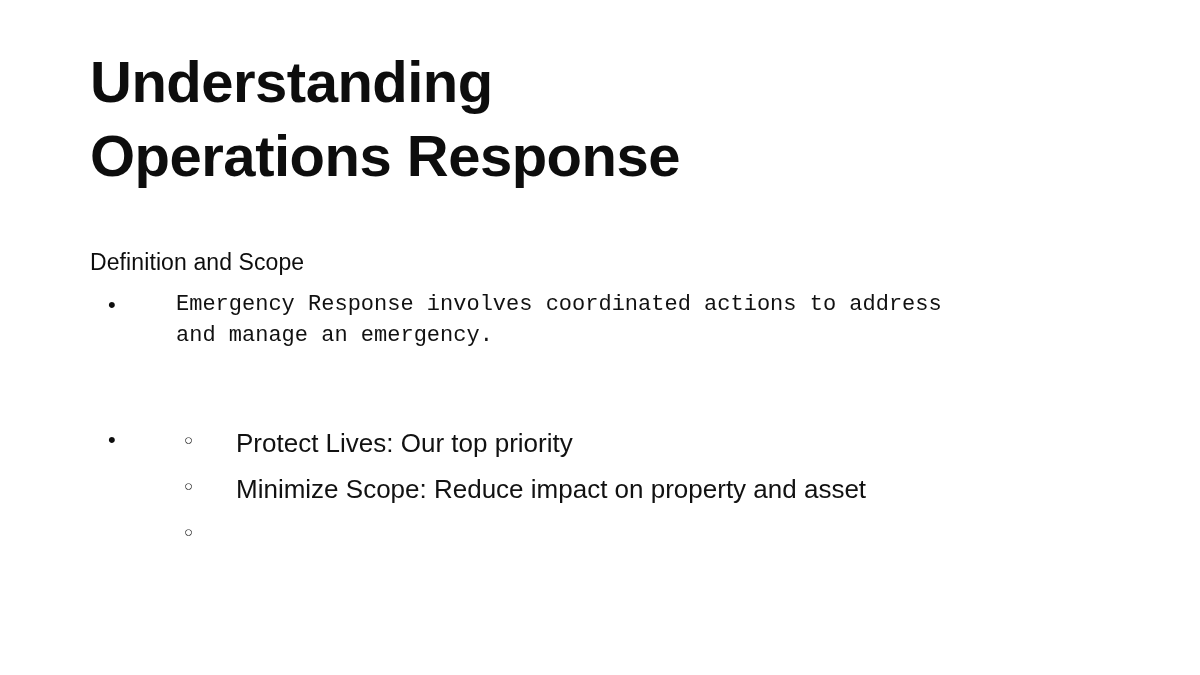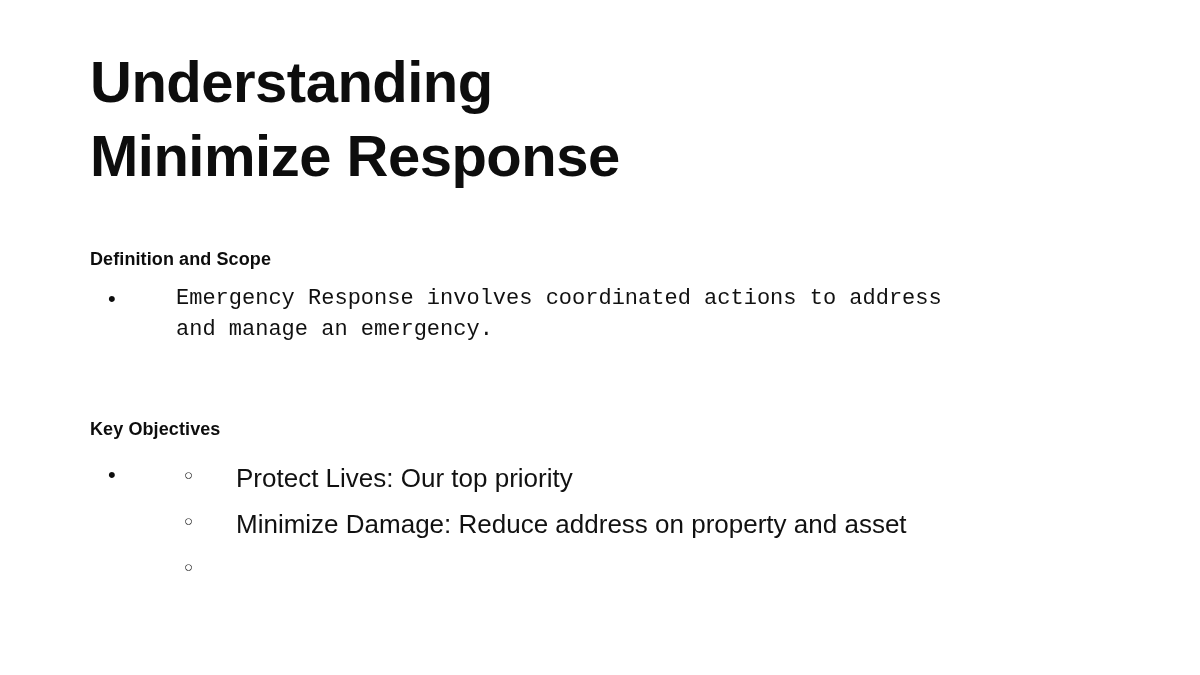--- a/index.html
+++ b/index.html
@@ -27,22 +27,22 @@
     font-weight: bold;
     letter-spacing: -0.5px;
     color: #0d0d0d;
     margin: 0;
     max-width: 760px;
   }
   .section {
     margin-top: 0;
   }
   .section-heading {
-    font-size: 18px;
-    font-weight: bold;
+    font-size: 23px;
+    font-weight: normal;
     color: #0d0d0d;
     letter-spacing: 0.1px;
   }
   .section-definition {
     margin-top: 56px;
   }
   .section-objectives {
     margin-top: 74px;
   }
   ul.bullets {
@@ -105,44 +105,43 @@
     display: flex;
     align-items: flex-start;
     margin-top: 20px;
   }
 </style>
 </head>
 <body>
 
 <div class="slide">
 
-  <h1 class="slide-title"><span>Understanding</span><br><span>Minimize Response</span></h1>
+  <h1 class="slide-title"><span>Understanding</span><br><span>Operations Response</span></h1>
 
   <div class="section section-definition">
     <div class="section-heading">Definition and Scope</div>
     <ul class="bullets">
       <li class="bullet-l1">
         <span class="marker-disc">•</span>
         <span class="bullet-text">Emergency Response involves coordinated actions to address and manage an emergency.</span>
       </li>
     </ul>
   </div>
 
   <div class="section section-objectives">
-    <div class="section-heading">Key Objectives</div>
     <div class="objectives-row">
       <span class="marker-disc">•</span>
       <ul class="sub-list">
         <li class="bullet-l2">
           <span class="marker-circle">○</span>
           <span class="sub-text">Protect Lives: Our top priority</span>
         </li>
         <li class="bullet-l2">
           <span class="marker-circle">○</span>
-          <span class="sub-text">Minimize Damage: Reduce address on property and asset</span>
+          <span class="sub-text">Minimize Scope: Reduce impact on property and asset</span>
         </li>
         <li class="bullet-l2">
           <span class="marker-circle">○</span>
         </li>
       </ul>
     </div>
   </div>
 
 </div>
 

